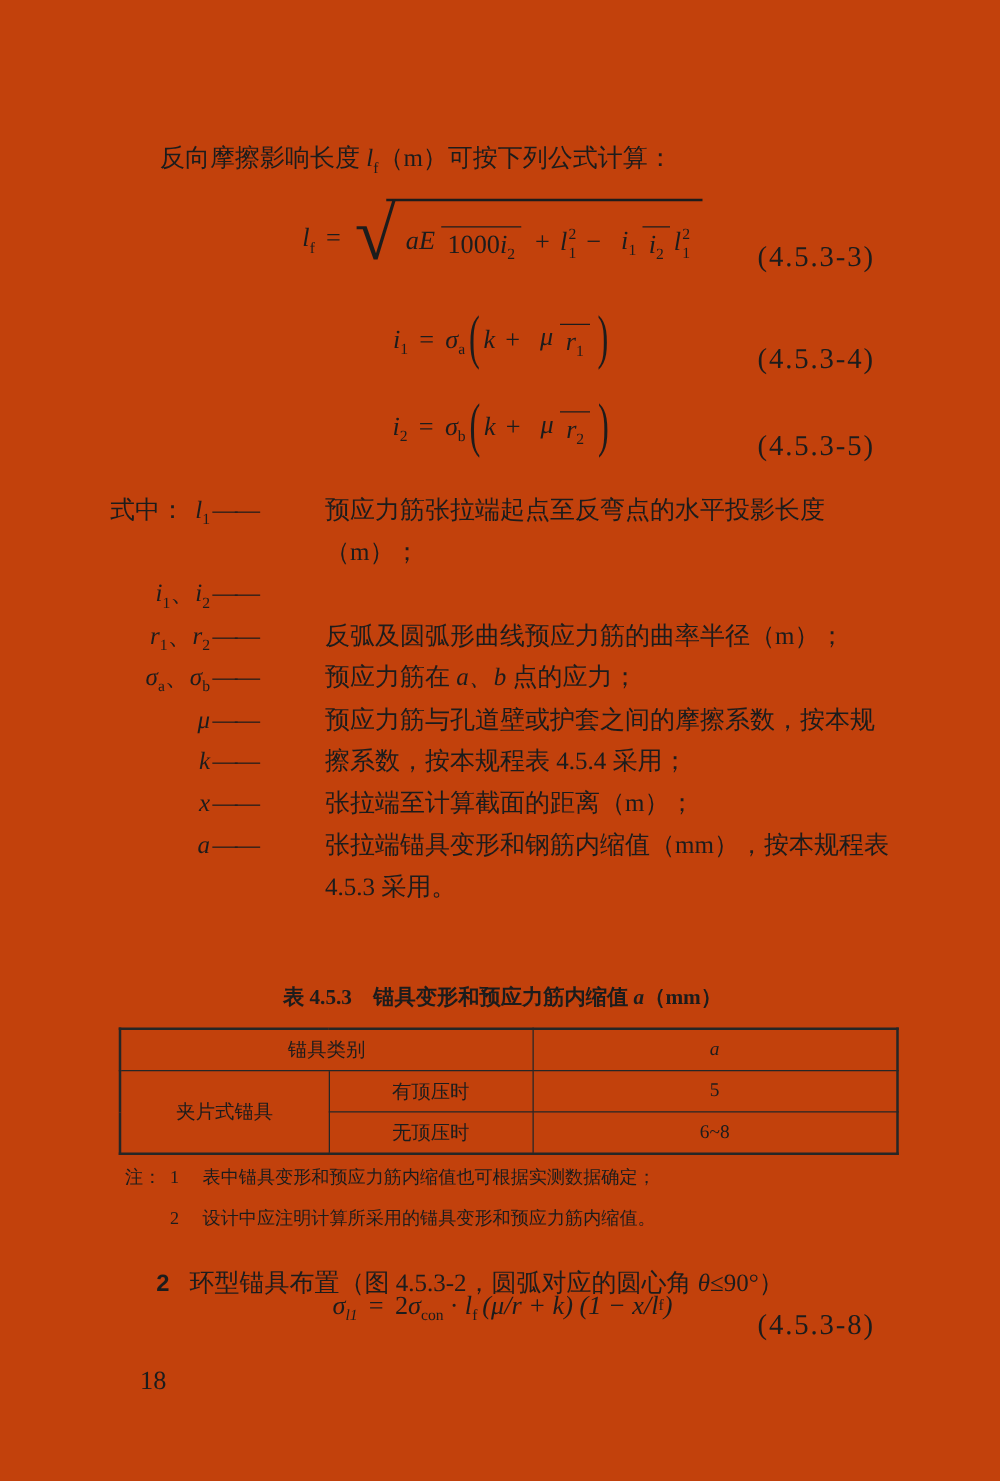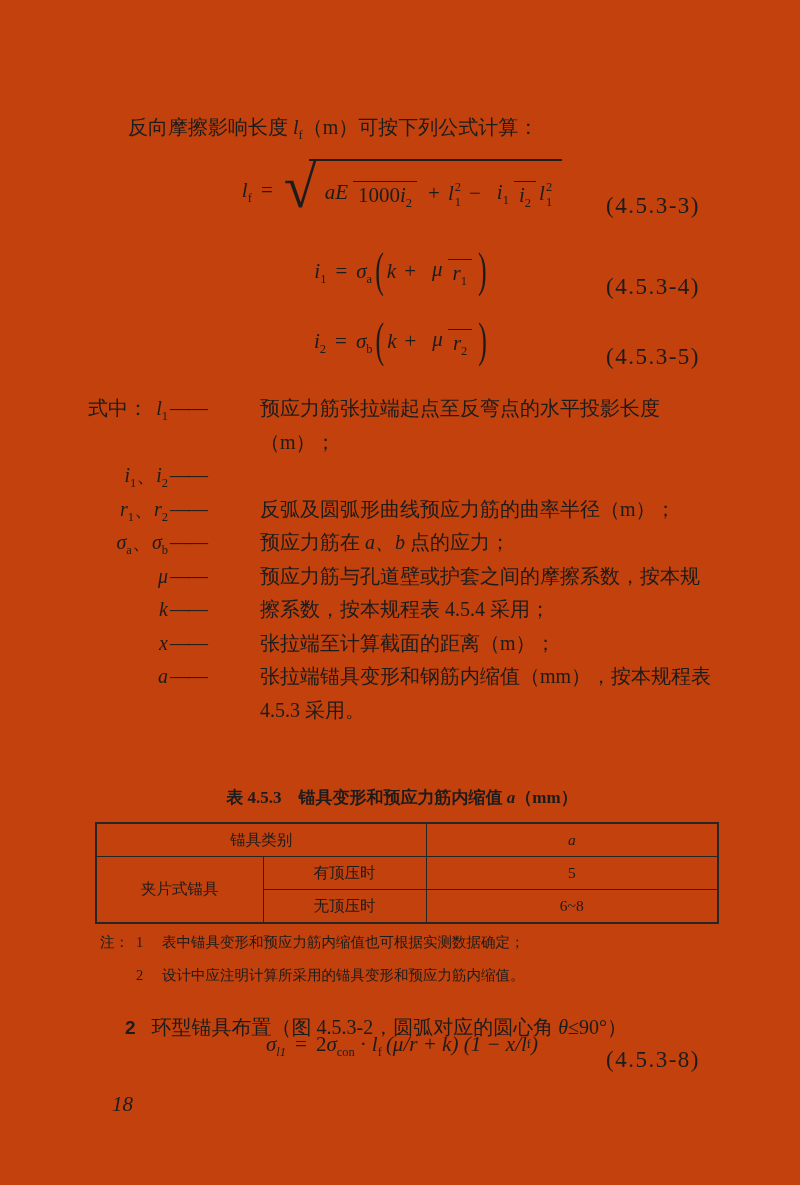--- a/index.html
+++ b/index.html
@@ -56,21 +56,21 @@
   .notes{left:100px;top:926px;width:616px;font-size:14.5px;line-height:33px;}
   .note-row{display:flex;}
   .note-label{flex:none;width:36px;}
   .note-num{flex:none;width:26px;}
   .note-text{flex:1;white-space:nowrap;}
 
   
   .item2{left:88px;top:991px;width:628px;font-size:20px;line-height:32px;
          padding-left:37px;white-space:nowrap;box-sizing:border-box;}
   .item2 .num2{font-weight:bold;margin-right:16px;font-family:"Liberation Sans",sans-serif;font-size:19px;}
-  .pagenum{left:112px;top:1092px;font-size:21px;font-style:italic;}
+  .pagenum{left:112px;top:1092px;font-size:21px;}
 </style>
 </head>
 <body>
 
 <div class="page">
 
   <p class="abs body-text indent" style="left:88px;top:110px;width:640px;"><span>反向摩擦影响长度 </span><i>l</i><sub>f</sub><span>（m）可按下列公式计算：</span></p>
 
   <div class="abs eq-row" style="top:150px;height:80px;">
     <span class="formula">

